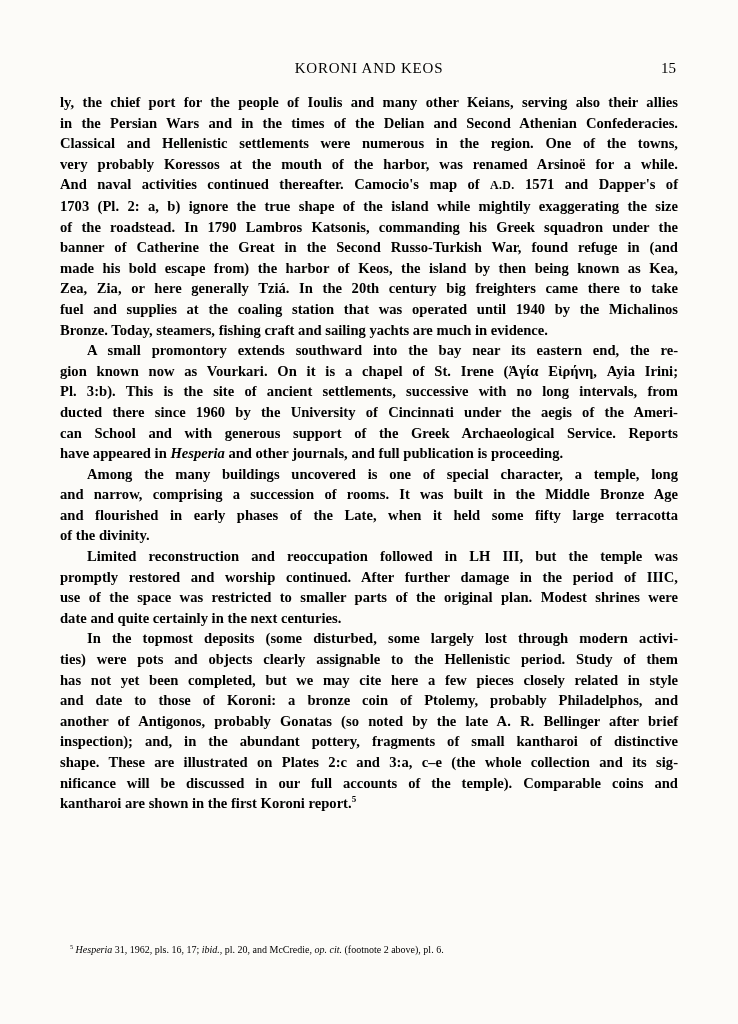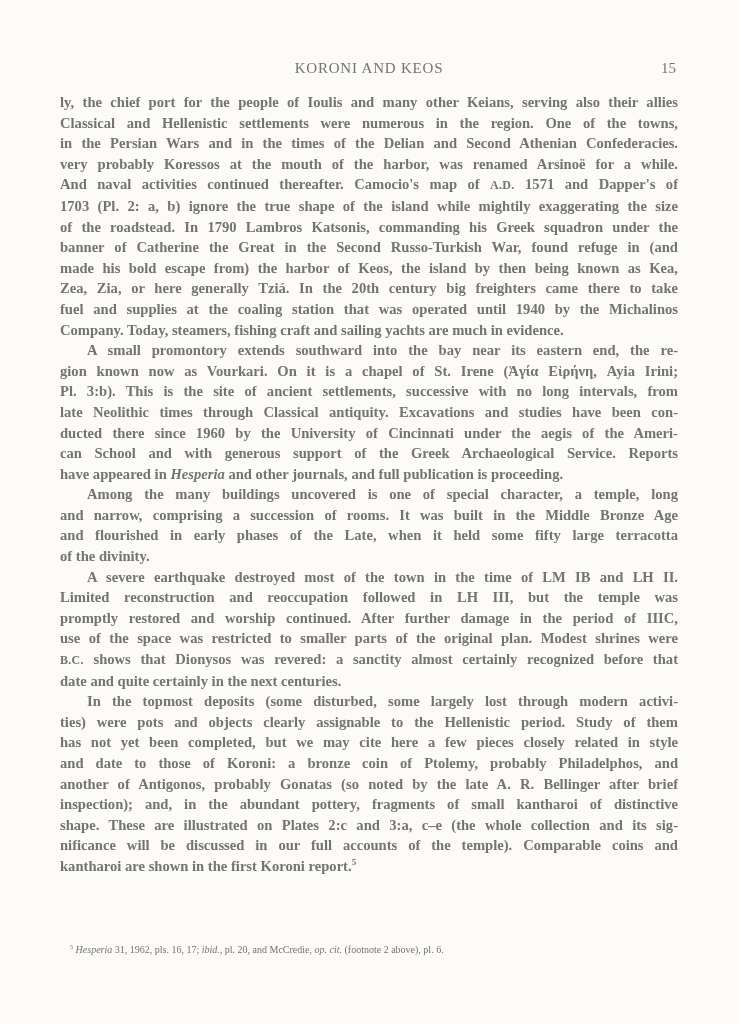--- a/index.html
+++ b/index.html
@@ -1,21 +1,21 @@
 <!DOCTYPE html>
 <html><head>
 <meta charset="utf-8">
 <style>
   html, body { margin: 0; padding: 0; }
   .page {
     position: relative;
     width: 738px;
     height: 1024px;
     background: #fcfbf8;
-    color: #737373;
+    color: #000000;
     font-family: "Liberation Serif", "DejaVu Serif", serif;
     overflow: hidden;
   }
   .header {
     position: absolute;
     top: 60px;
     left: 60px;
     width: 618px;
     height: 20px;
     font-size: 15px;
@@ -68,53 +68,50 @@
 <body>
 
 <div class="page">
   <div class="header">
     <div class="title">KORONI AND KEOS</div>
     <div class="pageno">15</div>
   </div>
   <div class="body">
       <p class="para">
         <span class="line"><span>ly, the chief port for the people of Ioulis and many other Keians, serving also their allies</span></span>
+        <span class="line"><span>in the Persian Wars and in the times of the Delian and Second Athenian Confederacies.</span></span>
         <span class="line"><span>Classical and Hellenistic settlements were numerous in the region. One of the towns,</span></span>
-        <span class="line"><span>in the Persian Wars and in the times of the Delian and Second Athenian Confederacies.</span></span>
         <span class="line"><span>very probably Koressos at the mouth of the harbor, was renamed Arsinoë for a while.</span></span>
         <span class="line"><span>And naval activities continued thereafter. Camocio's map of </span><span class="sc">A.D.</span><span> 1571 and Dapper's of</span></span>
         <span class="line"><span>1703 (Pl. 2: a, b) ignore the true shape of the island while mightily exaggerating the size</span></span>
         <span class="line"><span>of the roadstead. In 1790 Lambros Katsonis, commanding his Greek squadron under the</span></span>
         <span class="line"><span>banner of Catherine the Great in the Second Russo-Turkish War, found refuge in (and</span></span>
         <span class="line"><span>made his bold escape from) the harbor of Keos, the island by then being known as Kea,</span></span>
         <span class="line"><span>Zea, Zia, or here generally Tziá. In the 20th century big freighters came there to take</span></span>
         <span class="line"><span>fuel and supplies at the coaling station that was operated until 1940 by the Michalinos</span></span>
-        <span class="line lastline"><span>Company. Today, steamers, fishing craft and sailing yachts are much in evidence.</span></span>
+        <span class="line lastline"><span>Bronze. Today, steamers, fishing craft and sailing yachts are much in evidence.</span></span>
       </p>
       <p class="para indent">
         <span class="line"><span>A small promontory extends southward into the bay near its eastern end, the re-</span></span>
         <span class="line"><span>gion known now as Vourkari. On it is a chapel of St. Irene (Ἁγία Εἰρήνη, Ayia Irini;</span></span>
         <span class="line"><span>Pl. 3:b). This is the site of ancient settlements, successive with no long intervals, from</span></span>
-        <span class="line"><span>late Neolithic times through Classical antiquity. Excavations and studies have been con-</span></span>
         <span class="line"><span>ducted there since 1960 by the University of Cincinnati under the aegis of the Ameri-</span></span>
         <span class="line"><span>can School and with generous support of the Greek Archaeological Service. Reports</span></span>
         <span class="line lastline"><span>have appeared in </span><i>Hesperia</i><span> and other journals, and full publication is proceeding.</span></span>
       </p>
       <p class="para indent">
         <span class="line"><span>Among the many buildings uncovered is one of special character, a temple, long</span></span>
         <span class="line"><span>and narrow, comprising a succession of rooms. It was built in the Middle Bronze Age</span></span>
         <span class="line"><span>and flourished in early phases of the Late, when it held some fifty large terracotta</span></span>
         <span class="line lastline"><span>of the divinity.</span></span>
       </p>
       <p class="para indent">
-        <span class="line"><span>A severe earthquake destroyed most of the town in the time of LM IB and LH II.</span></span>
         <span class="line"><span>Limited reconstruction and reoccupation followed in LH III, but the temple was</span></span>
         <span class="line"><span>promptly restored and worship continued. After further damage in the period of IIIC,</span></span>
         <span class="line"><span>use of the space was restricted to smaller parts of the original plan. Modest shrines were</span></span>
-        <span class="line"><span class="sc">B.C.</span><span> shows that Dionysos was revered: a sanctity almost certainly recognized before that</span></span>
         <span class="line lastline"><span>date and quite certainly in the next centuries.</span></span>
       </p>
       <p class="para indent">
         <span class="line"><span>In the topmost deposits (some disturbed, some largely lost through modern activi-</span></span>
         <span class="line"><span>ties) were pots and objects clearly assignable to the Hellenistic period. Study of them</span></span>
         <span class="line"><span>has not yet been completed, but we may cite here a few pieces closely related in style</span></span>
         <span class="line"><span>and date to those of Koroni: a bronze coin of Ptolemy, probably Philadelphos, and</span></span>
         <span class="line"><span>another of Antigonos, probably Gonatas (so noted by the late A. R. Bellinger after brief</span></span>
         <span class="line"><span>inspection); and, in the abundant pottery, fragments of small kantharoi of distinctive</span></span>
         <span class="line"><span>shape. These are illustrated on Plates 2:c and 3:a, c–e (the whole collection and its sig-</span></span>

